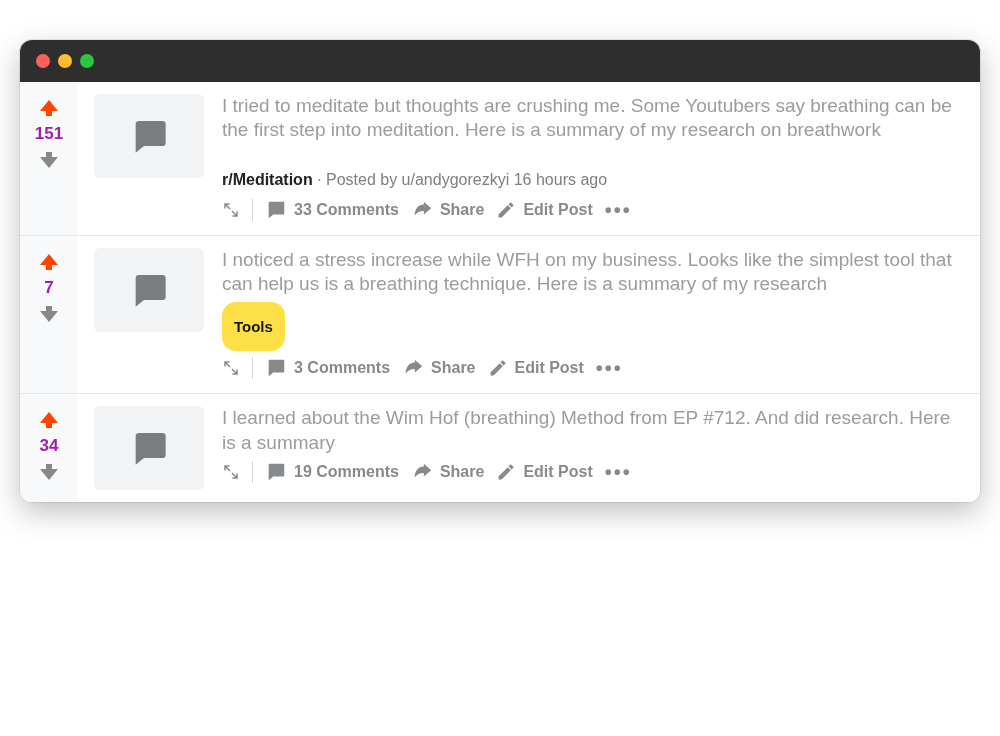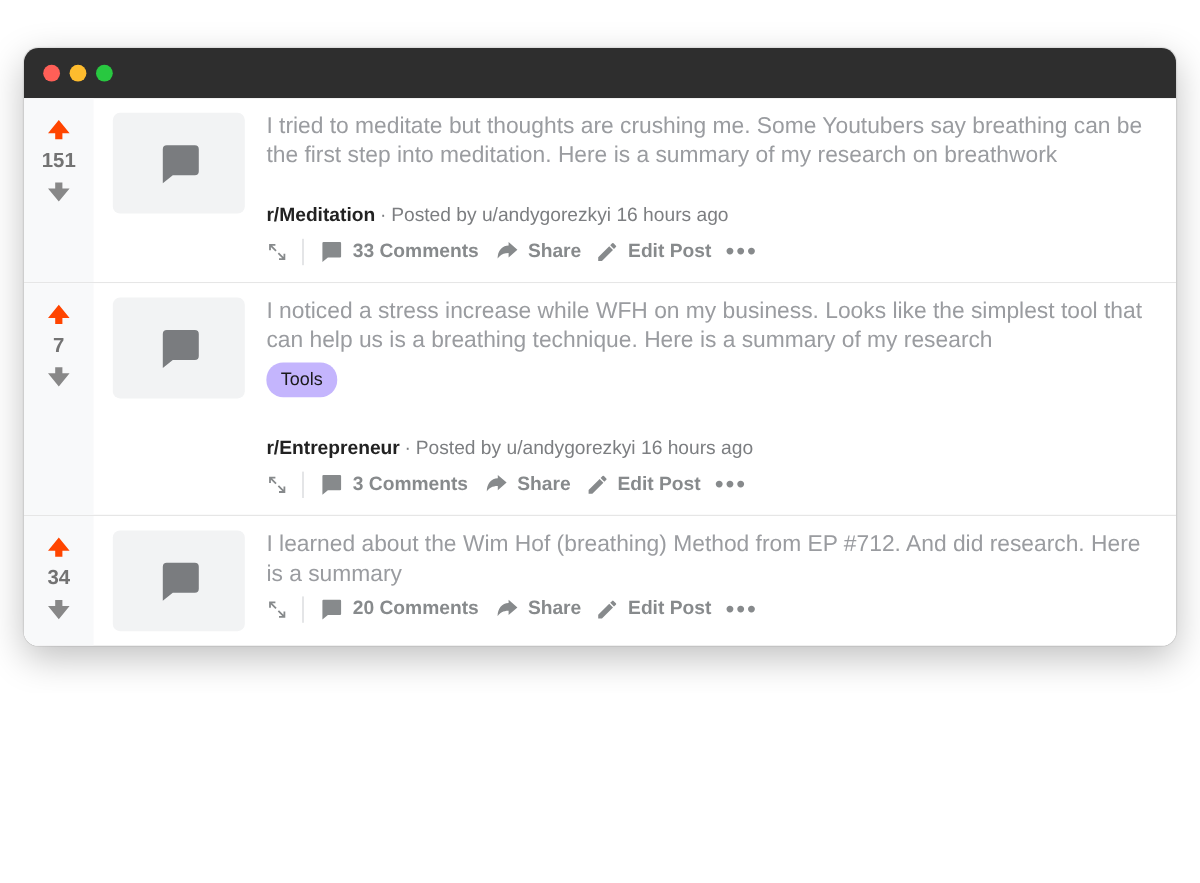--- a/index.html
+++ b/index.html
@@ -51,21 +51,21 @@
   }
   .vote-arrow {
     color: #888;
     cursor: pointer;
     line-height: 1;
   }
   .vote-arrow svg { display:block; }
   .vote-up.active { color: #ff4500; }
   .vote-score {
     font-weight: 700;
-    color: #737373;
+    color: #a21caf;
     font-size: 17px;
     margin: 4px 0;
   }
 
   .thumb-col {
     padding: 12px 10px 12px 16px;
   }
   .thumb {
     width: 110px;
     height: 84px;
@@ -83,26 +83,27 @@
   }
   .title {
     font-size: 19px;
     line-height: 1.28;
     font-weight: 500;
     color: #9a9ca0;
     margin: 0 0 6px 0;
   }
   .flair {
     display: inline-block;
-    background: #c4b5fd;
+    background: #fde047;
     color: #1a1a1b;
     border-radius: 14px;
     font-size: 15px;
-    padding: 6px 12px;
+    padding: 16px 12px;
     margin-bottom: 6px;
+    font-weight: bold;
   }
   .meta {
     font-size: 16px;
     margin-bottom: 10px;
     color: #7c7e81;
     margin-top: 28px;
   }
   .meta .sub { color: #222; font-weight: 700; }
   .meta .dot { margin: 0 4px; }
 
@@ -218,24 +219,20 @@
       <div class="thumb-col">
         <div class="thumb">
           <svg width="40" height="40" viewBox="0 0 24 24">
               <path fill="currentColor" d="M4 3h16a2 2 0 0 1 2 2v11a2 2 0 0 1-2 2H9l-5 4V5a2 2 0 0 1 2-2zm3 5h10v2H7V8zm0 4h7v2H7v-2z"></path>
             </svg>
         </div>
       </div>
       <div class="content-col">
         <h3 class="title">I noticed a stress increase while WFH on my business. Looks like the simplest tool that can help us is a breathing technique. Here is a summary of my research</h3>
         <span class="flair">Tools</span>
-        <div class="meta">
-          <span class="sub">r/Entrepreneur</span><span class="dot">·</span><span>Posted by </span><span>u/andygorezkyi</span>
-          <span> </span><span>16 hours ago</span>
-        </div>
         <div class="actions">
           <span class="action">
             <svg width="18" height="18" viewBox="0 0 24 24">
                 <path fill="currentColor" d="M3 3h7v2H6.4l5 5-1.4 1.4-5-5V10H3V3zm18 18h-7v-2h3.6l-5-5 1.4-1.4 5 5V14h2v7z"></path>
               </svg>
           </span>
           <span class="divider"></span>
           <span class="action">
             <svg width="22" height="22" viewBox="0 0 24 24">
                 <path fill="currentColor" d="M4 3h16a1 1 0 0 1 1 1v12a1 1 0 0 1-1 1H9l-5 4V4a1 1 0 0 1 1-1z"></path>
@@ -286,21 +283,21 @@
           <span class="action">
             <svg width="18" height="18" viewBox="0 0 24 24">
                 <path fill="currentColor" d="M3 3h7v2H6.4l5 5-1.4 1.4-5-5V10H3V3zm18 18h-7v-2h3.6l-5-5 1.4-1.4 5 5V14h2v7z"></path>
               </svg>
           </span>
           <span class="divider"></span>
           <span class="action">
             <svg width="22" height="22" viewBox="0 0 24 24">
                 <path fill="currentColor" d="M4 3h16a1 1 0 0 1 1 1v12a1 1 0 0 1-1 1H9l-5 4V4a1 1 0 0 1 1-1z"></path>
               </svg>
-            <span>20 Comments</span>
+            <span>19 Comments</span>
           </span>
           <span class="action">
             <svg width="22" height="22" viewBox="0 0 24 24">
                 <path fill="currentColor" d="M14 3l8 7-8 7v-4c-5 0-8 2-10 5 0-7 4-12 10-12V3z"></path>
               </svg>
             <span>Share</span>
           </span>
           <span class="action">
             <svg width="20" height="20" viewBox="0 0 24 24">
                 <path fill="currentColor" d="M3 17.25V21h3.75L17.8 9.94l-3.75-3.75L3 17.25zM20.7 7.04a1 1 0 0 0 0-1.41l-2.34-2.34a1 1 0 0 0-1.41 0L15 5.24l3.75 3.75 1.95-1.95z"></path>

